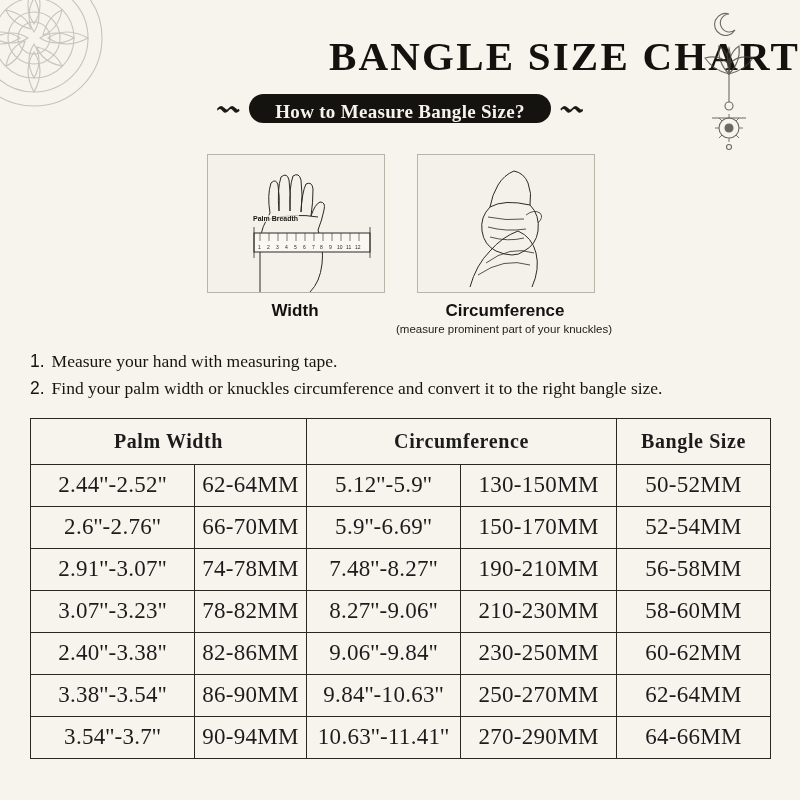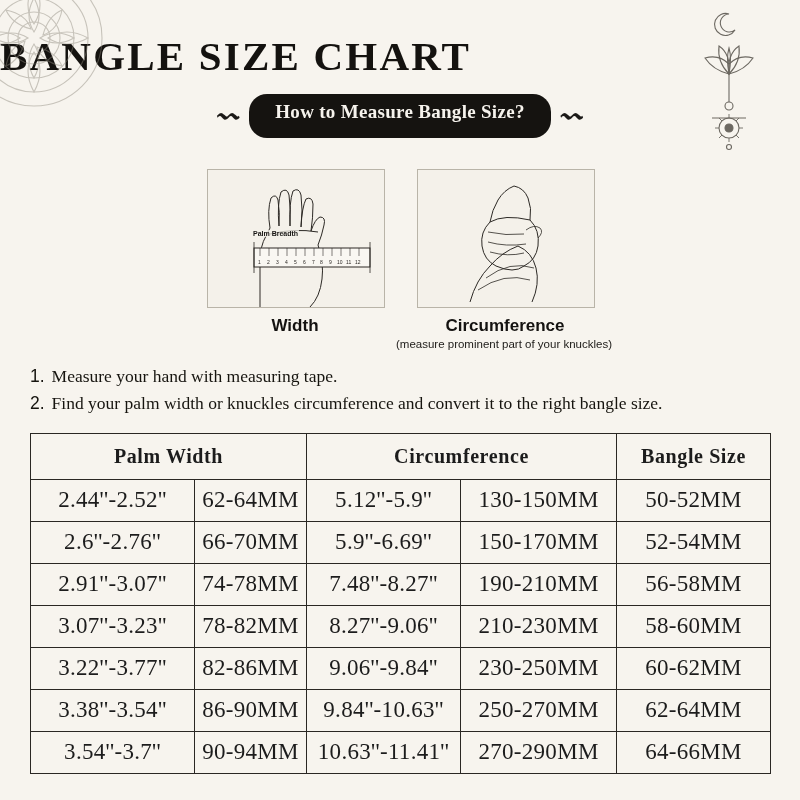--- a/index.html
+++ b/index.html
@@ -32,42 +32,42 @@
     position: absolute;
     top: 6px;
     right: 26px;
     width: 90px;
     height: 150px;
     opacity: 0.8;
   }
 
   
   .title {
-    text-align: left;
+    text-align: right;
     font-family: "Liberation Serif", serif;
     font-size: 41px;
     letter-spacing: 2.2px;
     font-weight: 700;
     margin: 32px 0 0 0;
     color: #14120f;
   }
 
   
   .banner-row {
     display: flex;
     align-items: center;
     justify-content: center;
     margin-top: 14px;
     gap: 10px;
   }
   .banner-pill {
     background: #151310;
     color: #f6f3ed;
     border-radius: 18px;
-    padding: 7px 26px 15px 26px;
+    padding: 7px 26px 0 26px;
     font-family: "Liberation Serif", serif;
     font-size: 19px;
     font-weight: 700;
     letter-spacing: 0.3px;
   }
   .flourish {
     font-family: "DejaVu Sans", sans-serif;
     font-size: 22px;
     color: #1b1917;
     line-height: 1;
@@ -347,21 +347,21 @@
           <td>56-58MM</td>
         </tr>
         <tr>
           <td>3.07''-3.23''</td>
           <td>78-82MM</td>
           <td>8.27''-9.06''</td>
           <td>210-230MM</td>
           <td>58-60MM</td>
         </tr>
         <tr>
-          <td>3.22''-3.77''</td>
+          <td>2.40''-3.38''</td>
           <td>82-86MM</td>
           <td>9.06''-9.84''</td>
           <td>230-250MM</td>
           <td>60-62MM</td>
         </tr>
         <tr>
           <td>3.38''-3.54''</td>
           <td>86-90MM</td>
           <td>9.84''-10.63''</td>
           <td>250-270MM</td>

